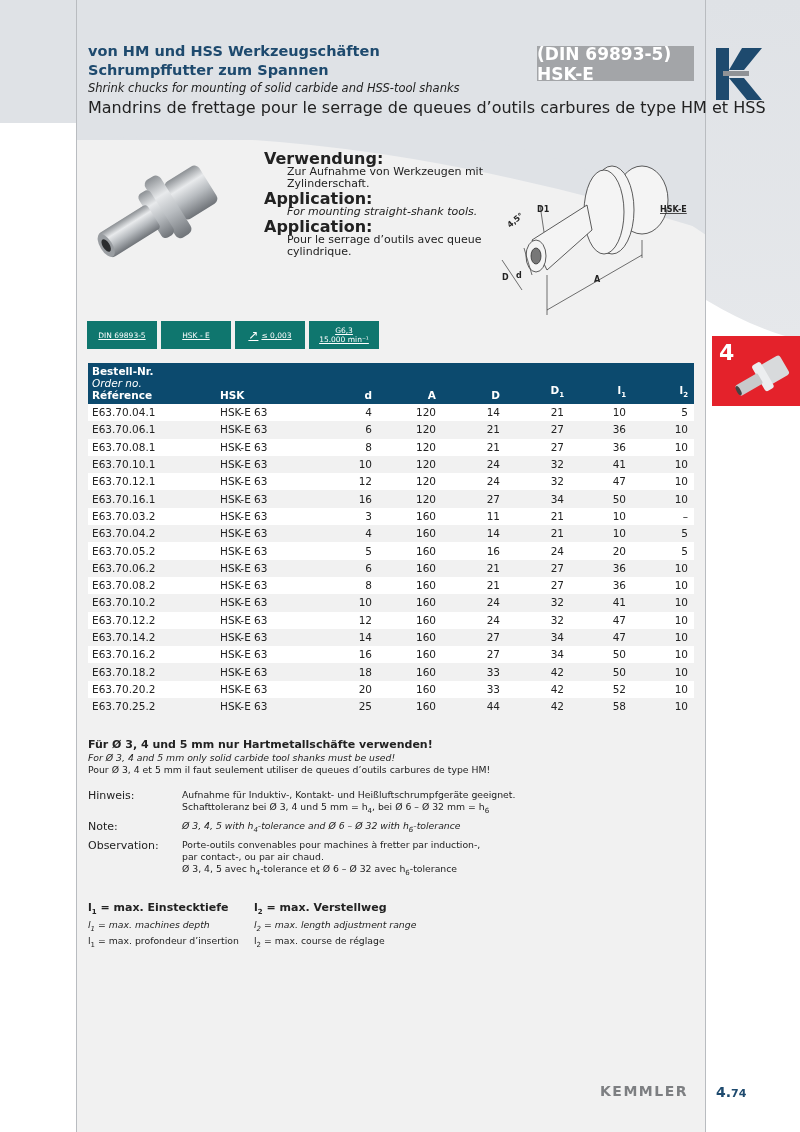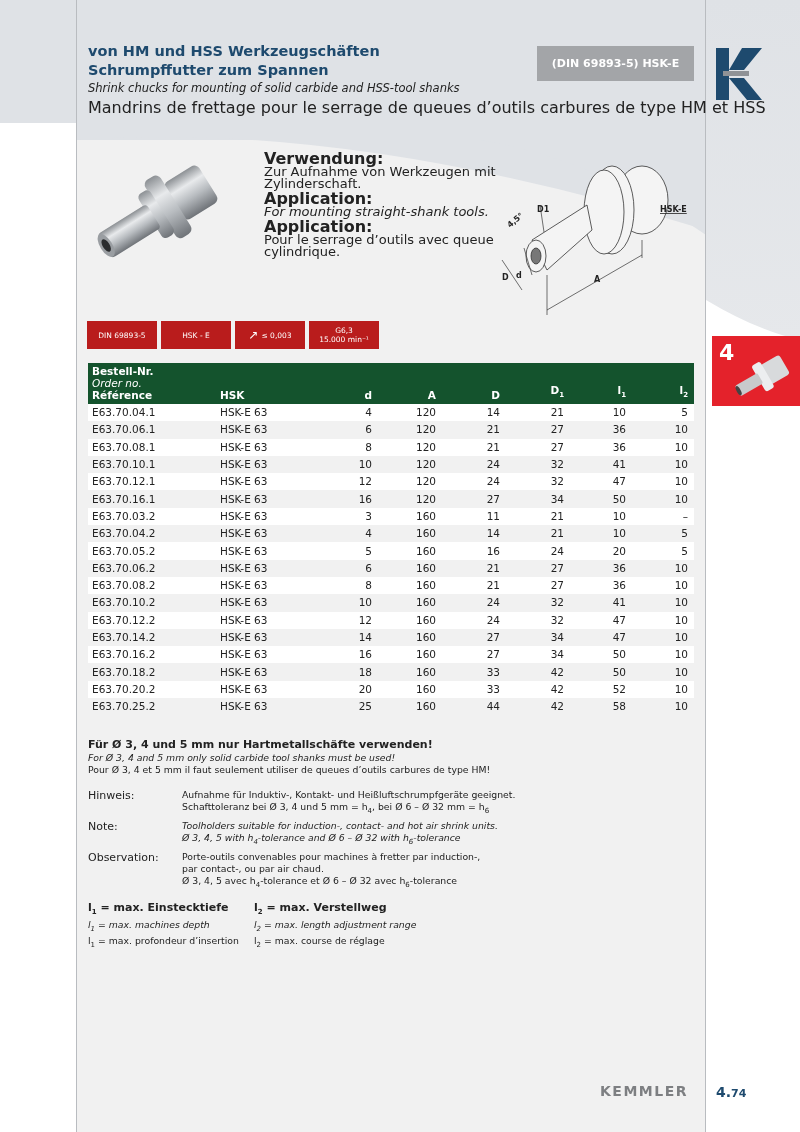--- a/index.html
+++ b/index.html
@@ -47,56 +47,56 @@
   .title-en {
     position: absolute; left: 88px; top: 81px;
     font-size: 11.5px; font-style: italic; color: #222;
   }
   .title-fr {
     position: absolute; left: 88px; top: 98px;
     font-size: 16px; color: #222;
   }
   .din-badge {
     position: absolute; left: 537px; top: 46px; width: 157px; height: 35px;
-    background: #a3a5a8; color: #fff; font-weight: bold; font-size: 11px;
+    background: #a3a5a8; color: #fff; font-weight: bold; font-size: 17px;
     display: flex; align-items: center; justify-content: center;
   }
   .logo-k { position: absolute; left: 716px; top: 48px; width: 46px; height: 52px; }
 
   
   .product-photo { position: absolute; left: 88px; top: 148px; width: 150px; height: 125px; }
   .tech-drawing { position: absolute; left: 492px; top: 150px; width: 210px; height: 170px; }
 
   .usage { position: absolute; left: 264px; top: 152px; width: 240px; }
   .usage .h { font-weight: bold; font-size: 16px; color: #222; line-height: 14px; }
-  .usage .t { font-size: 13px; line-height: 12px; color: #222; margin-bottom: 2px; }
+  .usage .t { font-size: 11px; line-height: 12px; color: #222; margin-bottom: 2px; margin-left: 23px; }
   .usage .t.it { font-style: italic; }
 
   
   .chips { position: absolute; left: 87px; top: 321px; display: flex; gap: 4px; }
   .chip {
-    width: 70px; height: 28px; background: #b91c1c; color: #fff;
+    width: 70px; height: 28px; background: #0f766e; color: #fff;
     font-size: 7.5px; display: flex; flex-direction: column;
-    align-items: center; justify-content: center; text-align: center; line-height: 9px;
+    align-items: center; justify-content: center; text-align: center; line-height: 9px; text-decoration: underline;
   }
   .chip .arrow { font-size: 12px; margin-right: 3px; }
 
   
   .section-tab {
     position: absolute; left: 712px; top: 336px; width: 88px; height: 70px; background: #e4222b;
   }
   .section-tab .num {
     position: absolute; left: 7px; top: 4px; color: #fff; font-weight: bold; font-size: 22px;
   }
   .section-tab svg { position: absolute; left: 16px; top: 8px; }
 
   
   .tbl { position: absolute; left: 88px; top: 363px; width: 606px; border-collapse: collapse; }
   .tbl th {
-    background: #14532d; color: #fff; font-weight: bold; font-size: 10.5px;
+    background: #0c4a6e; color: #fff; font-weight: bold; font-size: 10.5px;
     text-align: right; vertical-align: bottom; padding: 2px 6px 3px 4px; line-height: 12px;
   }
   .tbl th.l { text-align: left; }
   .tbl th .it { font-style: italic; font-weight: normal; }
   .tbl td {
     font-size: 10.5px; height: 17.3px; text-align: right; padding: 0 6px 0 4px; color: #222;
     line-height: 17px;
   }
   .tbl td.l { text-align: left; }
   .tbl tr.even td { background: #ffffff; }
@@ -457,21 +457,20 @@
   <div class="note-row">
     <div class="note-label">Hinweis:</div>
     <div class="note-text">
       <div>Aufnahme für Induktiv-, Kontakt- und Heißluftschrumpfgeräte geeignet.</div>
       <div><span>Schafttoleranz bei Ø 3, 4 und 5 mm = h</span><sub>4</sub><span>, bei Ø 6 – Ø 32 mm = h</span><sub>6</sub></div>
     </div>
   </div>
   <div class="note-row">
     <div class="note-label">Note:</div>
     <div class="note-text it">
-      <div>Toolholders suitable for induction-, contact- and hot air shrink units.</div>
       <div><span>Ø 3, 4, 5 with h</span><sub>4</sub><span>-tolerance and Ø 6 – Ø 32 with h</span><sub>6</sub><span>-tolerance</span></div>
     </div>
   </div>
   <div class="note-row">
     <div class="note-label">Observation:</div>
     <div class="note-text">
       <div>Porte-outils convenables pour machines à fretter par induction-,</div>
       <div>par contact-, ou par air chaud.</div>
       <div><span>Ø 3, 4, 5 avec h</span><sub>4</sub><span>-tolerance et Ø 6 – Ø 32 avec h</span><sub>6</sub><span>-tolerance</span></div>
     </div>

